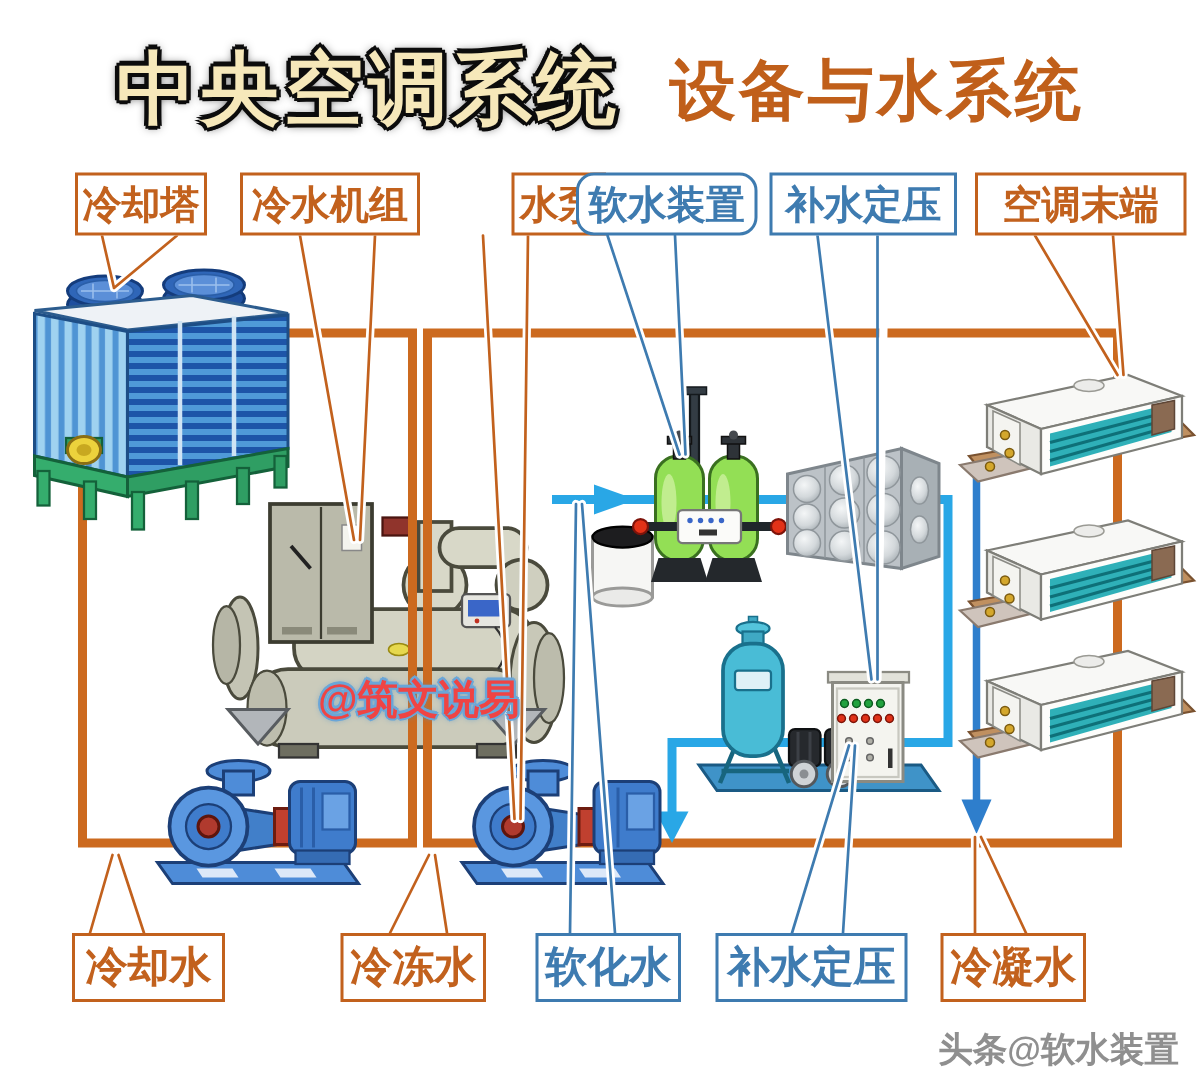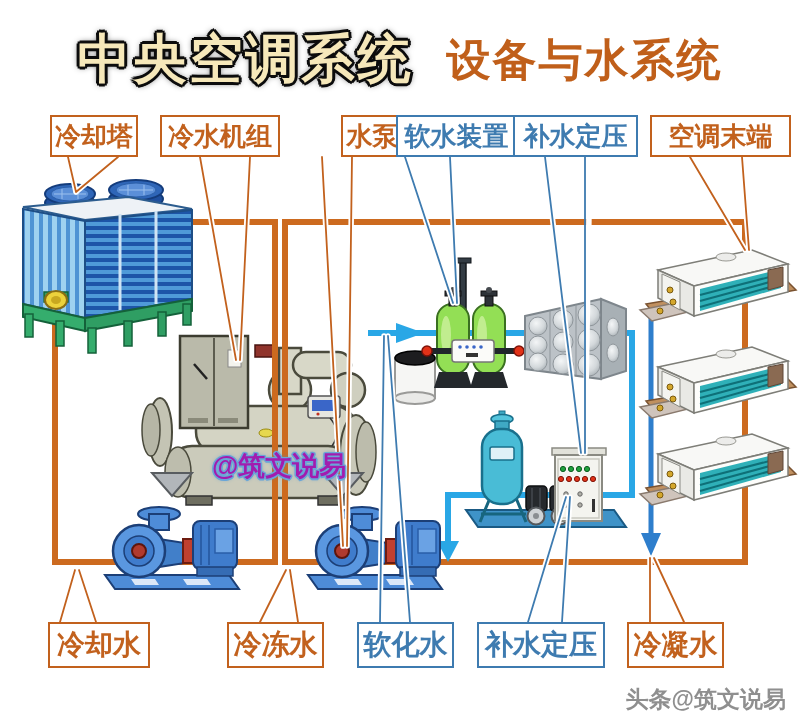--- a/index.html
+++ b/index.html
@@ -10,21 +10,21 @@
   .title-main{font-size:53px;font-weight:bold;letter-spacing:3px;color:#f6e8ba;
     text-shadow:-3px 0 #0c0c0c,3px 0 #0c0c0c,0 -3px #0c0c0c,0 3px #0c0c0c,
     -2px -2px #0c0c0c,2px -2px #0c0c0c,-2px 2px #0c0c0c,2px 2px #0c0c0c,0 0 7px #000;}
   .title-sub{font-size:44px;font-weight:bold;letter-spacing:2px;color:#c05f1a;margin-left:17px;}
   .co{position:absolute;box-sizing:border-box;border:2.5px solid;background:#fff;
       display:flex;align-items:center;justify-content:center;font-weight:bold;white-space:nowrap;z-index:5;}
   .co.orange{color:#c2611d;border-color:#c2611d;}
   .co.blue{color:#3e7bb0;border-color:#3e7bb0;}
   .co.top{top:115px;height:42px;font-size:26px;}
   .co.bottom{top:622px;height:46px;font-size:28px;}
-  .wm-center{position:absolute;left:212px;top:448px;font-size:27px;font-weight:bold;color:#a21caf;z-index:4;
+  .wm-center{position:absolute;left:212px;top:448px;font-size:27px;font-weight:bold;color:#ef4444;z-index:4;
     text-shadow:-1.5px 0 #6aa6d8,1.5px 0 #6aa6d8,0 -1.5px #6aa6d8,0 1.5px #6aa6d8,
     -1px -1px #6aa6d8,1px 1px #6aa6d8,1px -1px #6aa6d8,-1px 1px #6aa6d8,0 0 4px #4f92c8;}
   .wm-corner{position:absolute;right:14px;top:684px;font-size:23px;font-weight:bold;color:#8f8f8f;z-index:4;
     text-shadow:-1px 0 #fff,1px 0 #fff,0 -1px #fff,0 1px #fff,-1px -1px #fff,1px 1px #fff;}
 </style>
 </head>
 <body>
 
 <div id="stage">
 
@@ -300,26 +300,26 @@
 </svg>
 
   <div class="title-row">
     <span class="title-main">中央空调系统</span>
     <span class="title-sub">设备与水系统</span>
   </div>
 
   <div class="co top orange" style="left:50px;width:88px;">冷却塔</div>
   <div class="co top orange" style="left:160px;width:120px;">冷水机组</div>
   <div class="co top orange" style="left:297px;width:63px;margin-left:44px;">水泵</div>
-  <div class="co top blue" style="left:396px;width:121px;">软水装置</div>
+  <div class="co top blue" style="left:384px;width:121px;border-radius:12px;">软水装置</div>
   <div class="co top blue" style="left:513px;width:125px;">补水定压</div>
   <div class="co top orange" style="left:650px;width:141px;">空调末端</div>
 
   <div class="co bottom orange" style="left:227px;width:97px;">冷冻水</div>
   <div class="co bottom orange" style="left:48px;width:102px;">冷却水</div>
   <div class="co bottom blue" style="left:357px;width:97px;">软化水</div>
   <div class="co bottom blue" style="left:477px;width:128px;">补水定压</div>
   <div class="co bottom orange" style="left:627px;width:97px;">冷凝水</div>
 
   <div class="wm-center">@筑文说易</div>
-  <div class="wm-corner">头条@筑文说易</div>
+  <div class="wm-corner">头条@软水装置</div>
 
 </div>
 
 </body></html>

